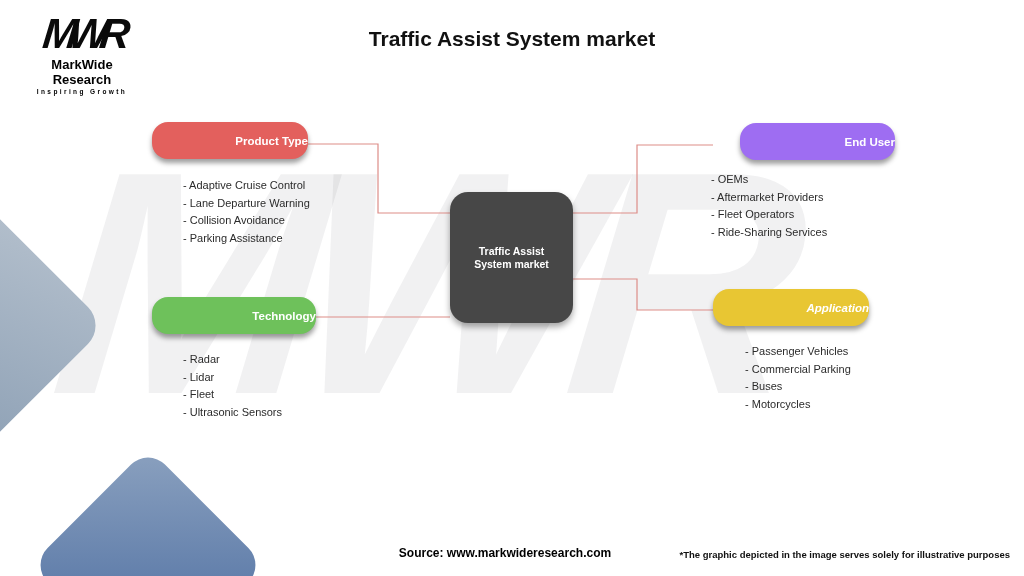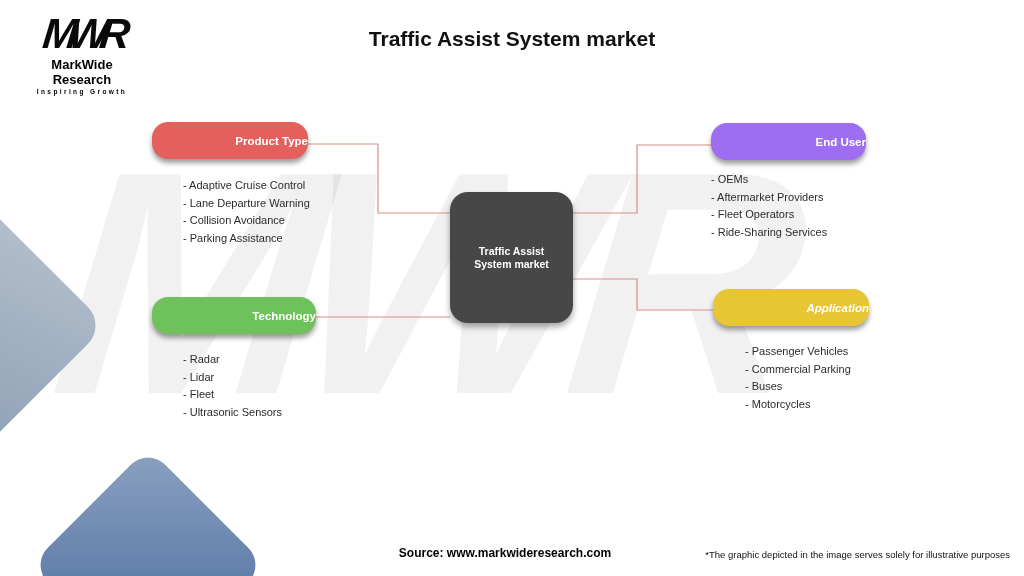--- a/index.html
+++ b/index.html
@@ -50,40 +50,40 @@
   .center-node .label{
     width:104px;text-align:center;color:#ffffff;font-size:10.5px;font-weight:700;line-height:13px;
   }
   .cat-box{
     position:absolute;z-index:3;height:37px;border-radius:16px;
     box-shadow:0 4px 5px rgba(0,0,0,0.38);
     display:flex;align-items:center;justify-content:flex-end;
   }
   .cat-box .label{color:#ffffff;font-size:11.5px;font-weight:700;}
   .box-product{left:152px;top:122px;width:156px;background:#e3605d;}
-  .box-enduser{left:711px;top:123px;width:155px;background:#9e6df2;}
+  .box-enduser{left:740px;top:123px;width:155px;background:#9e6df2;}
   .box-technology{left:152px;top:297px;width:164px;background:#6ec15b;}
   .box-application{left:713px;top:289px;width:156px;background:#e8c633;font-style:italic;}
   .cat-list{
     position:absolute;z-index:3;margin:0;padding:0;list-style:none;
     font-size:11px;line-height:17.5px;color:#2b2b2b;
   }
   .list-product{left:183px;top:177px;}
   .list-enduser{left:711px;top:171px;}
   .list-technology{left:183px;top:351px;}
   .list-application{left:745px;top:343px;}
   
   .source-line{
     position:absolute;left:0;top:546px;width:1024px;text-align:center;z-index:3;
     font-size:12px;font-weight:700;color:#000;
     transform:translateX(-7px);
   }
   .disclaimer{
     position:absolute;right:14px;top:549px;z-index:3;
-    font-size:9.5px;font-weight:400;color:#111;
+    font-size:9.5px;font-weight:700;color:#111;
   }
 </style>
 </head>
 <body>
 
 <div class="canvas">
 
   <div class="watermark">MWR</div>
   <div class="diamond diamond-gray"></div>
   <div class="diamond diamond-blue"></div>

